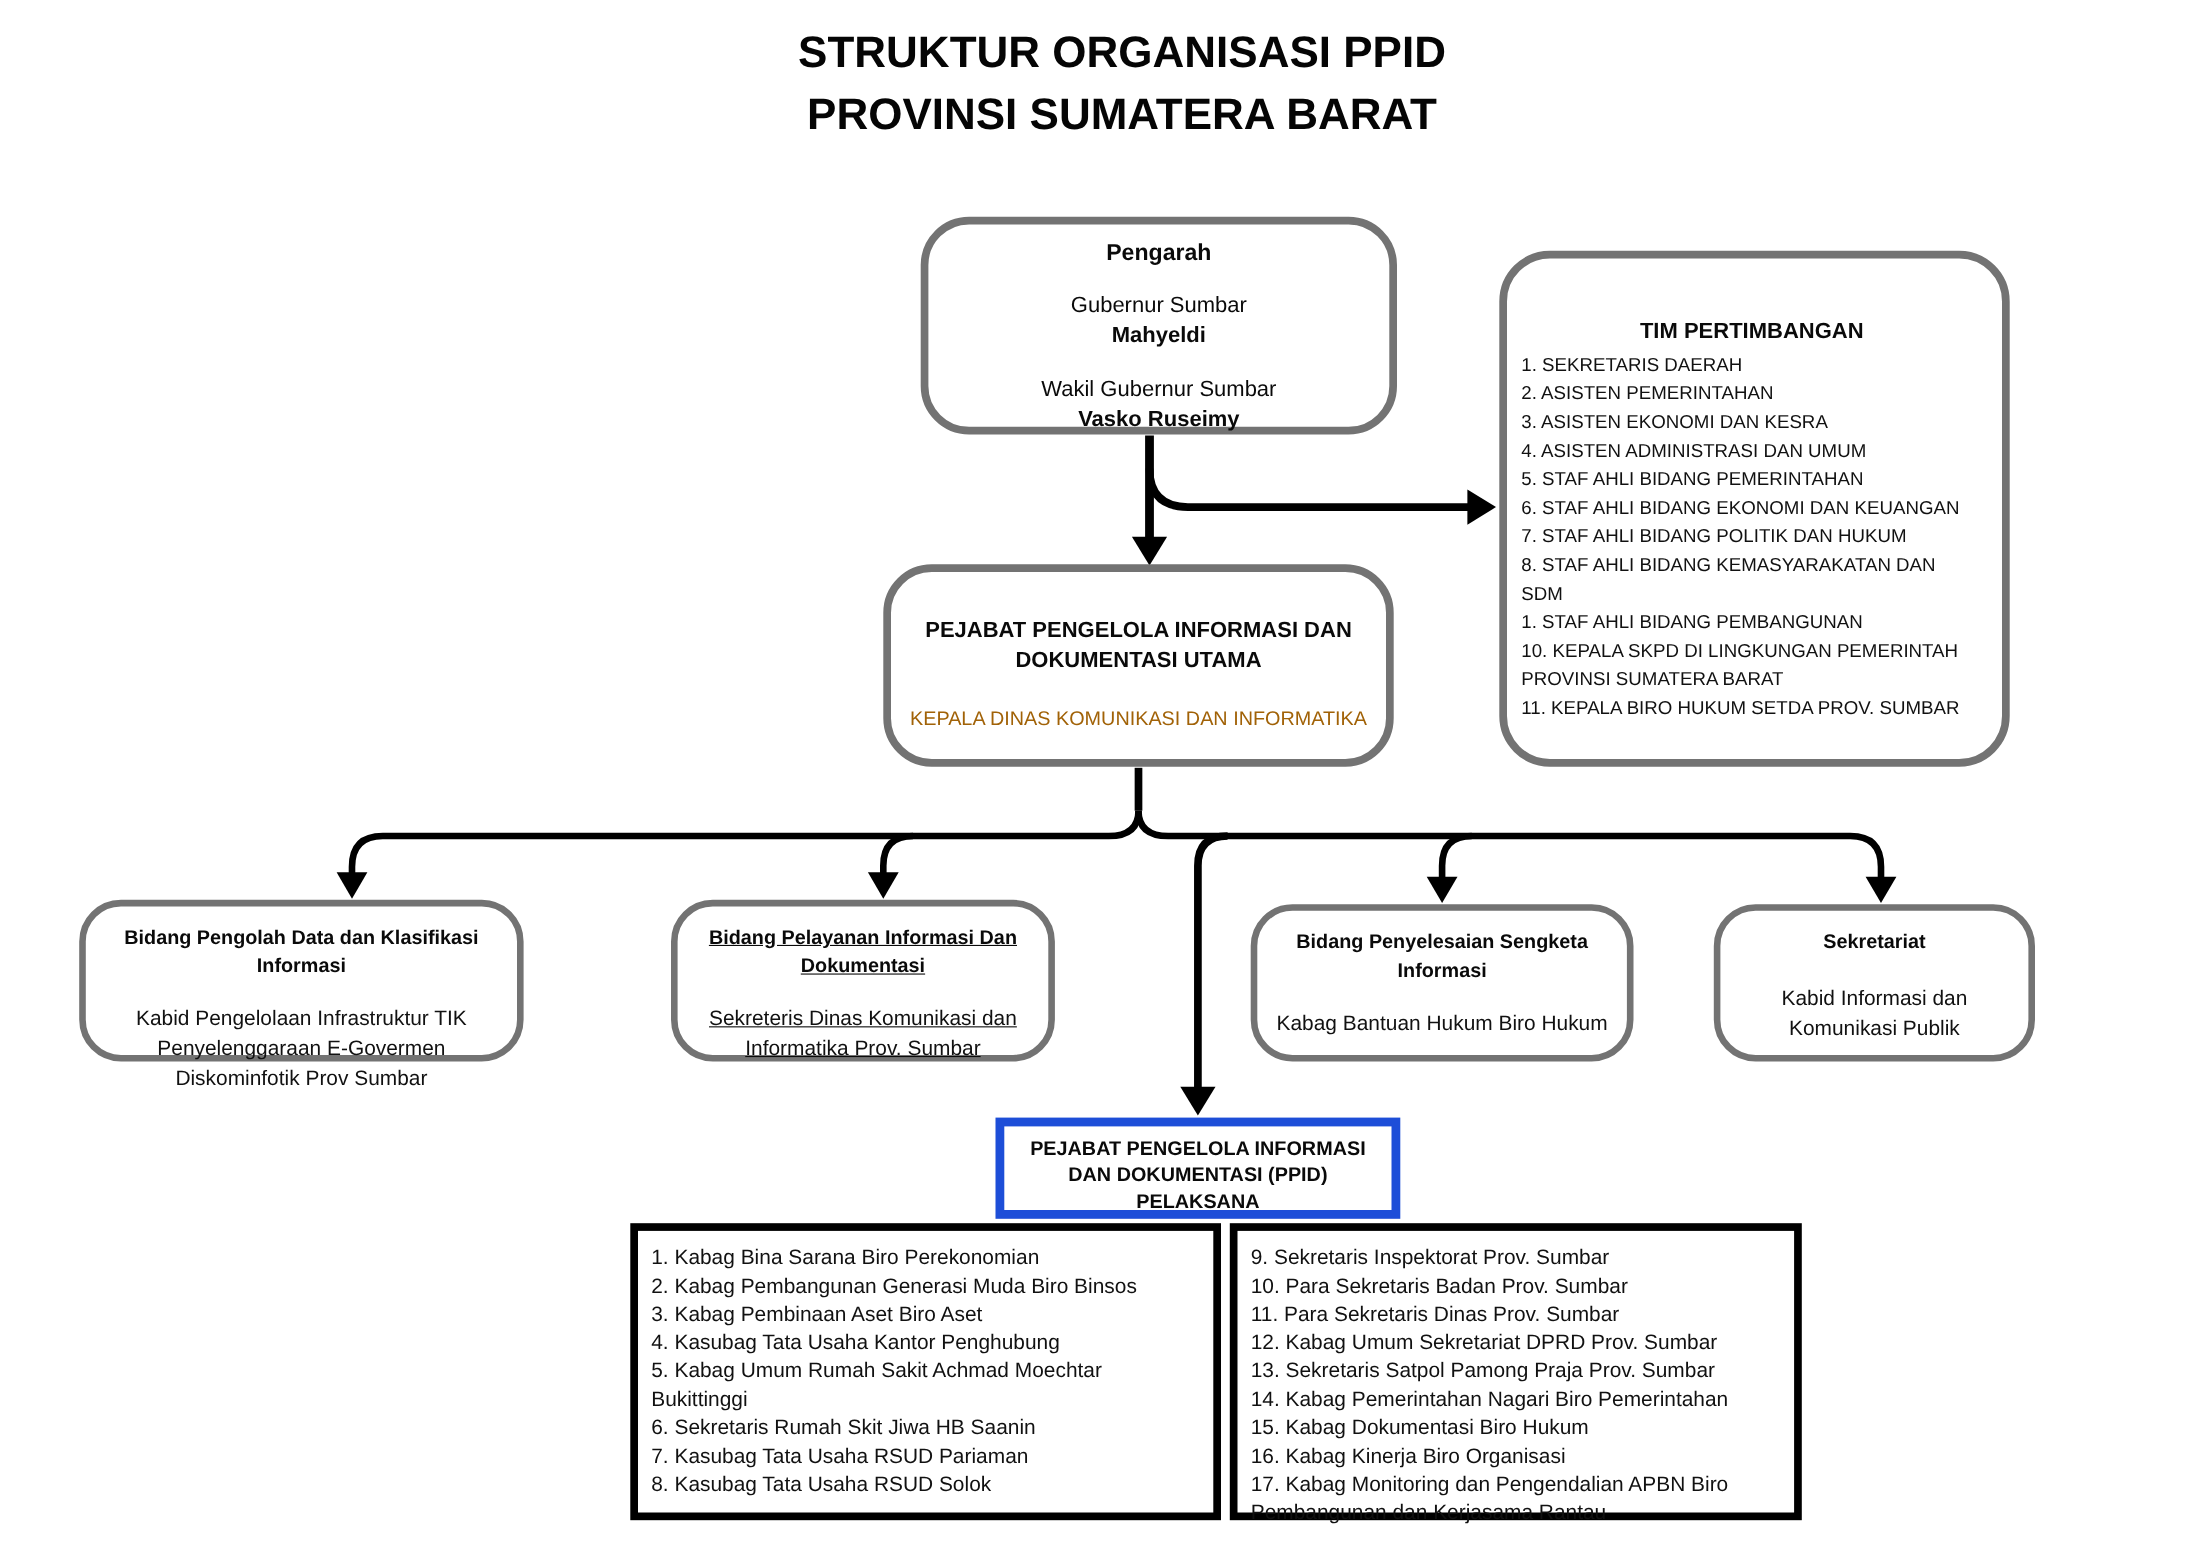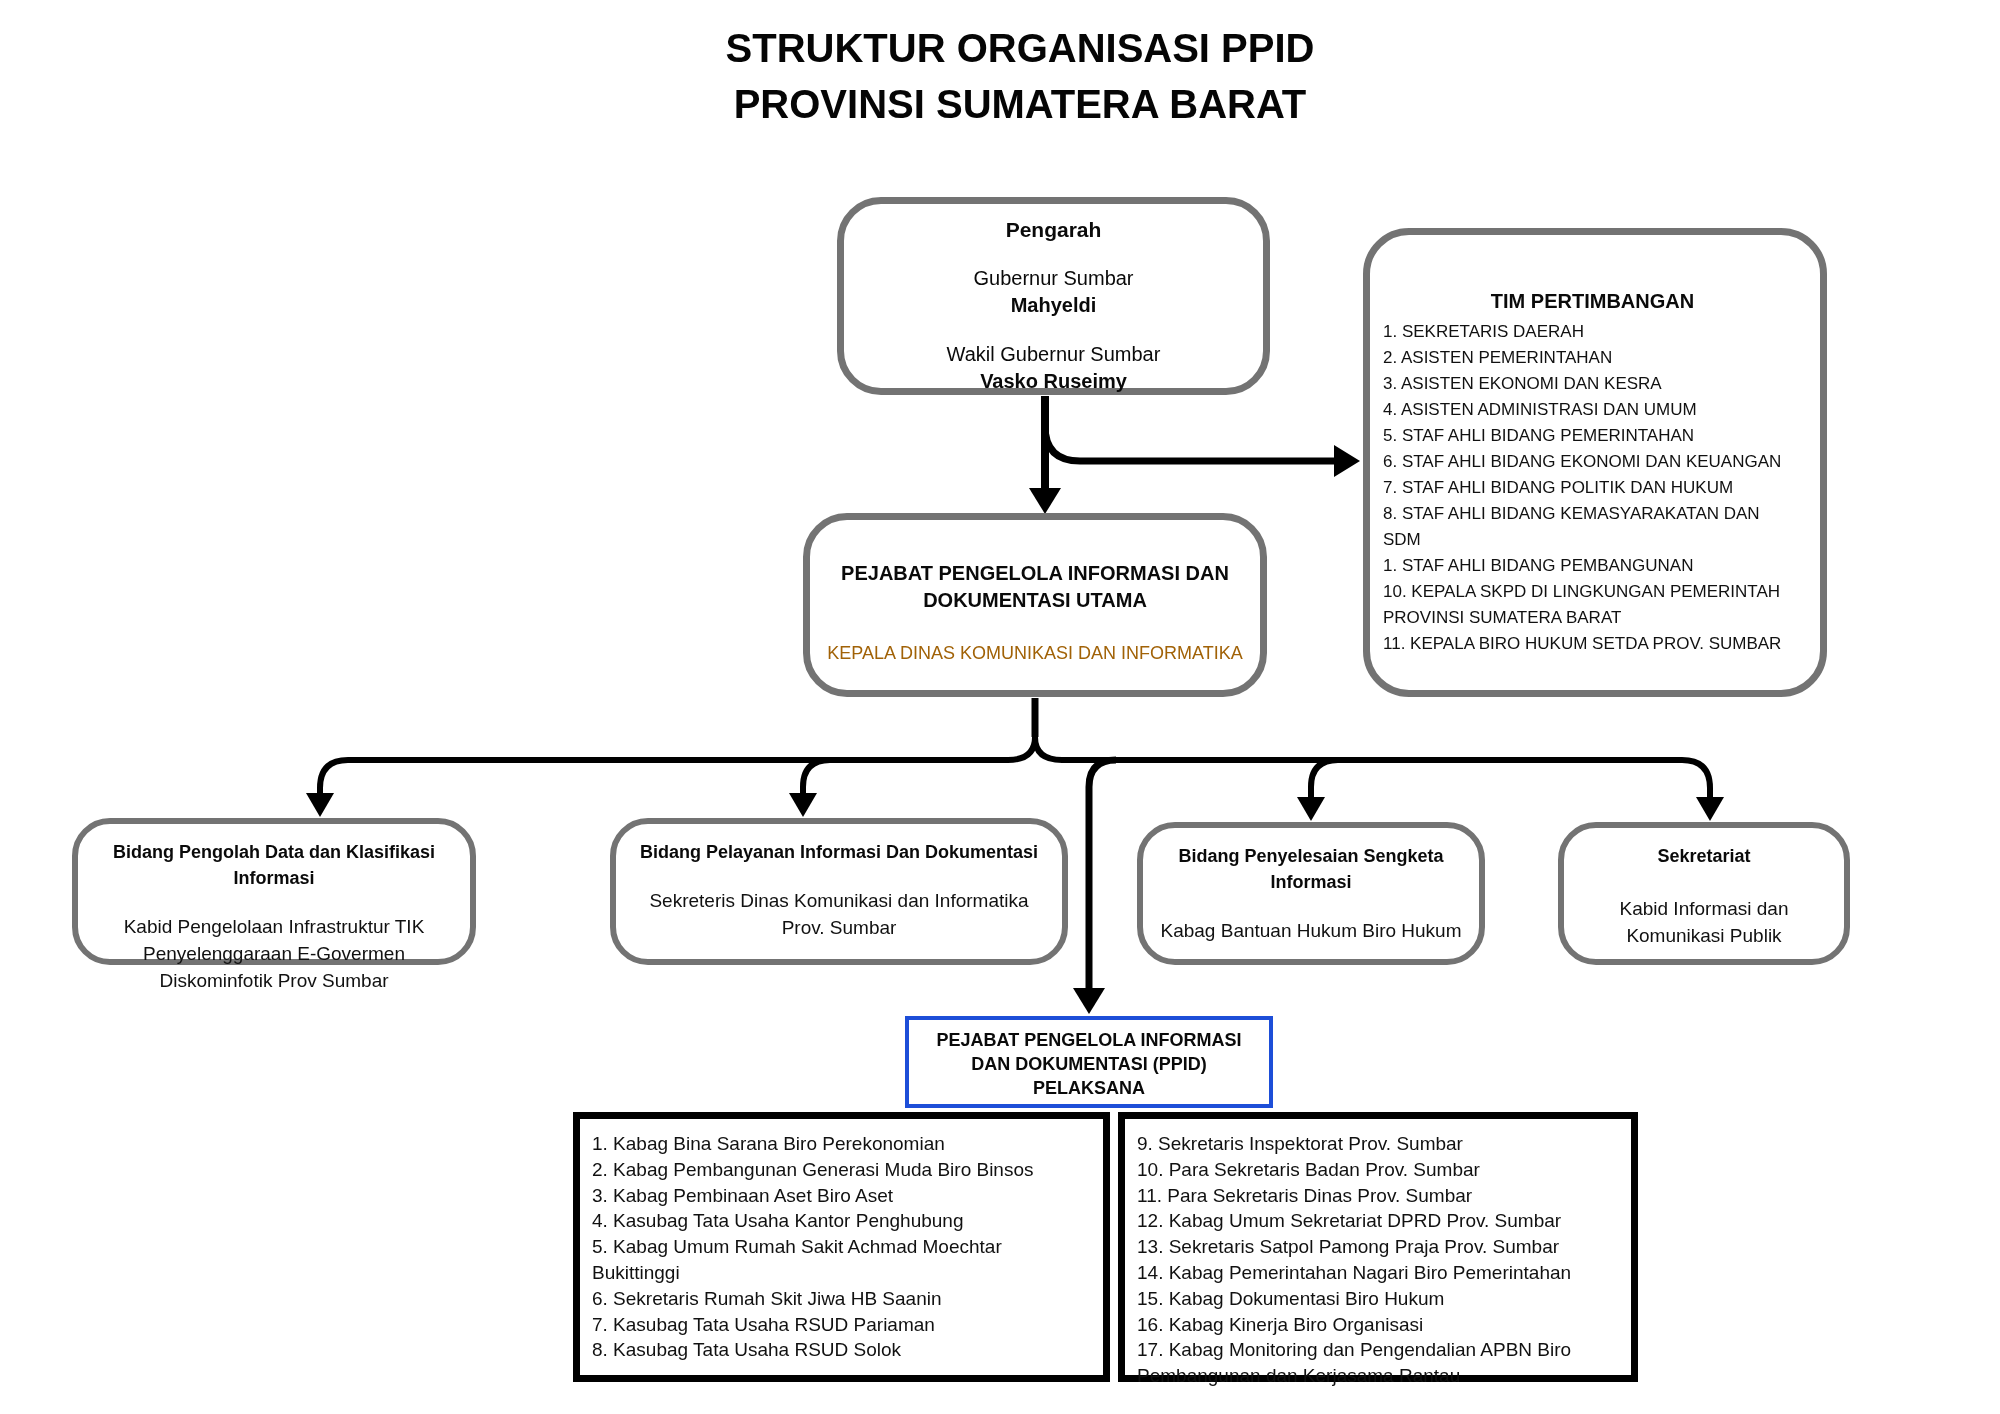--- a/index.html
+++ b/index.html
@@ -30,26 +30,26 @@
   .tim-item{font-size:17px;line-height:26px;color:#111;}
   
   .utama{left:803px;top:513px;width:464px;height:184px;padding:40px 16px 0;}
   .utama .bhead{font-size:20px;font-weight:bold;line-height:27px;}
   .utama .sub{font-size:18px;line-height:24px;margin-top:27px;color:#a16207;}
   
   .rowbox{top:818px;height:147px;border-radius:38px;border-width:6px;padding:15px 14px 0;}
   .rowbox .bhead{font-size:18px;font-weight:bold;line-height:26px;}
   .rowbox .sub{font-size:19px;line-height:27px;margin-top:22px;color:#111;}
   .b1{left:72px;width:404px;}
-  .b2{left:610px;width:458px;}
+  .b2{left:610px;width:349px;text-decoration:underline;}
   .b3{left:1137px;top:822px;width:348px;height:143px;}
   .b4{left:1558px;top:822px;width:292px;height:143px;}
   .b4 .sub{margin-top:26px;}
   
-  .pelaksana{left:905px;top:1016px;width:368px;height:92px;border:4px solid #1d4ed8;
+  .pelaksana{left:905px;top:1016px;width:368px;height:92px;border:8px solid #1d4ed8;
              border-radius:0;padding:8px 6px 0;}
   .pelaksana .bhead{font-size:18px;font-weight:bold;line-height:24px;}
   
   .list{position:absolute;top:1112px;height:270px;border:7px solid #000;background:#fff;
         box-sizing:border-box;padding:12px 18px 0 12px;text-align:left;z-index:1;}
   .list-left{left:573px;width:537px;}
   .list-right{left:1118px;width:520px;}
   .list-item{font-size:19px;line-height:25.8px;color:#111;}
 </style>
 </head>

